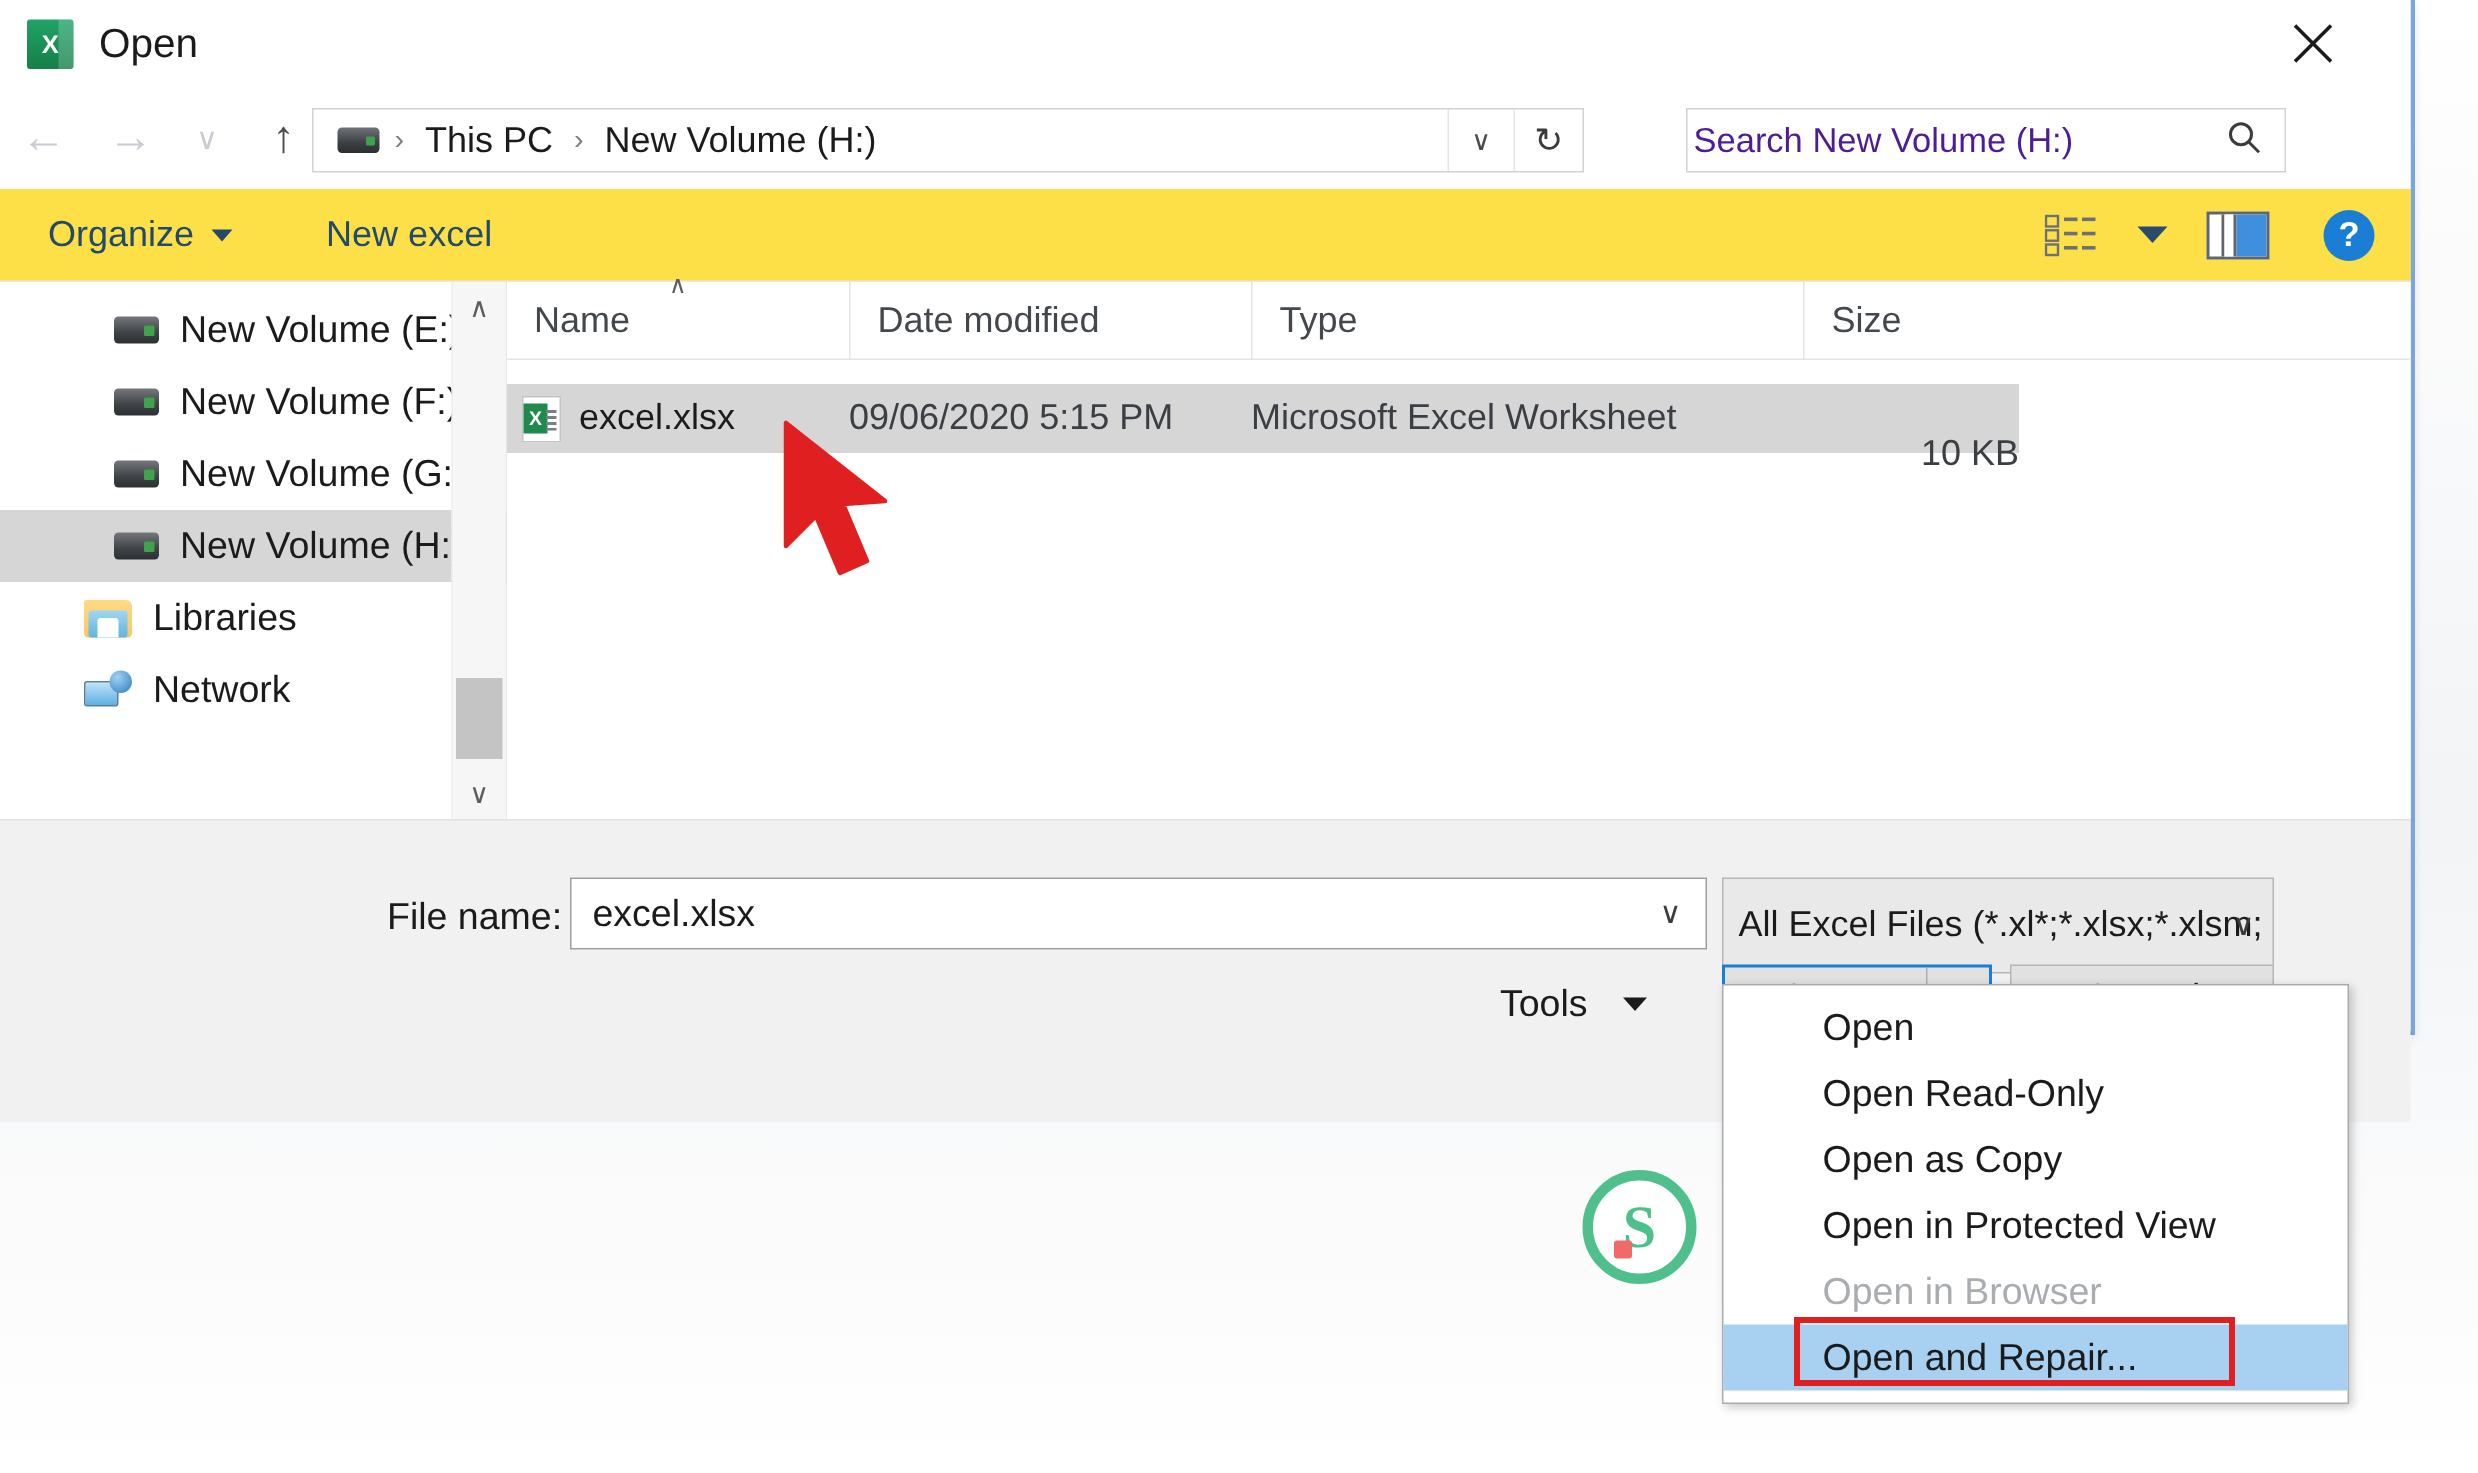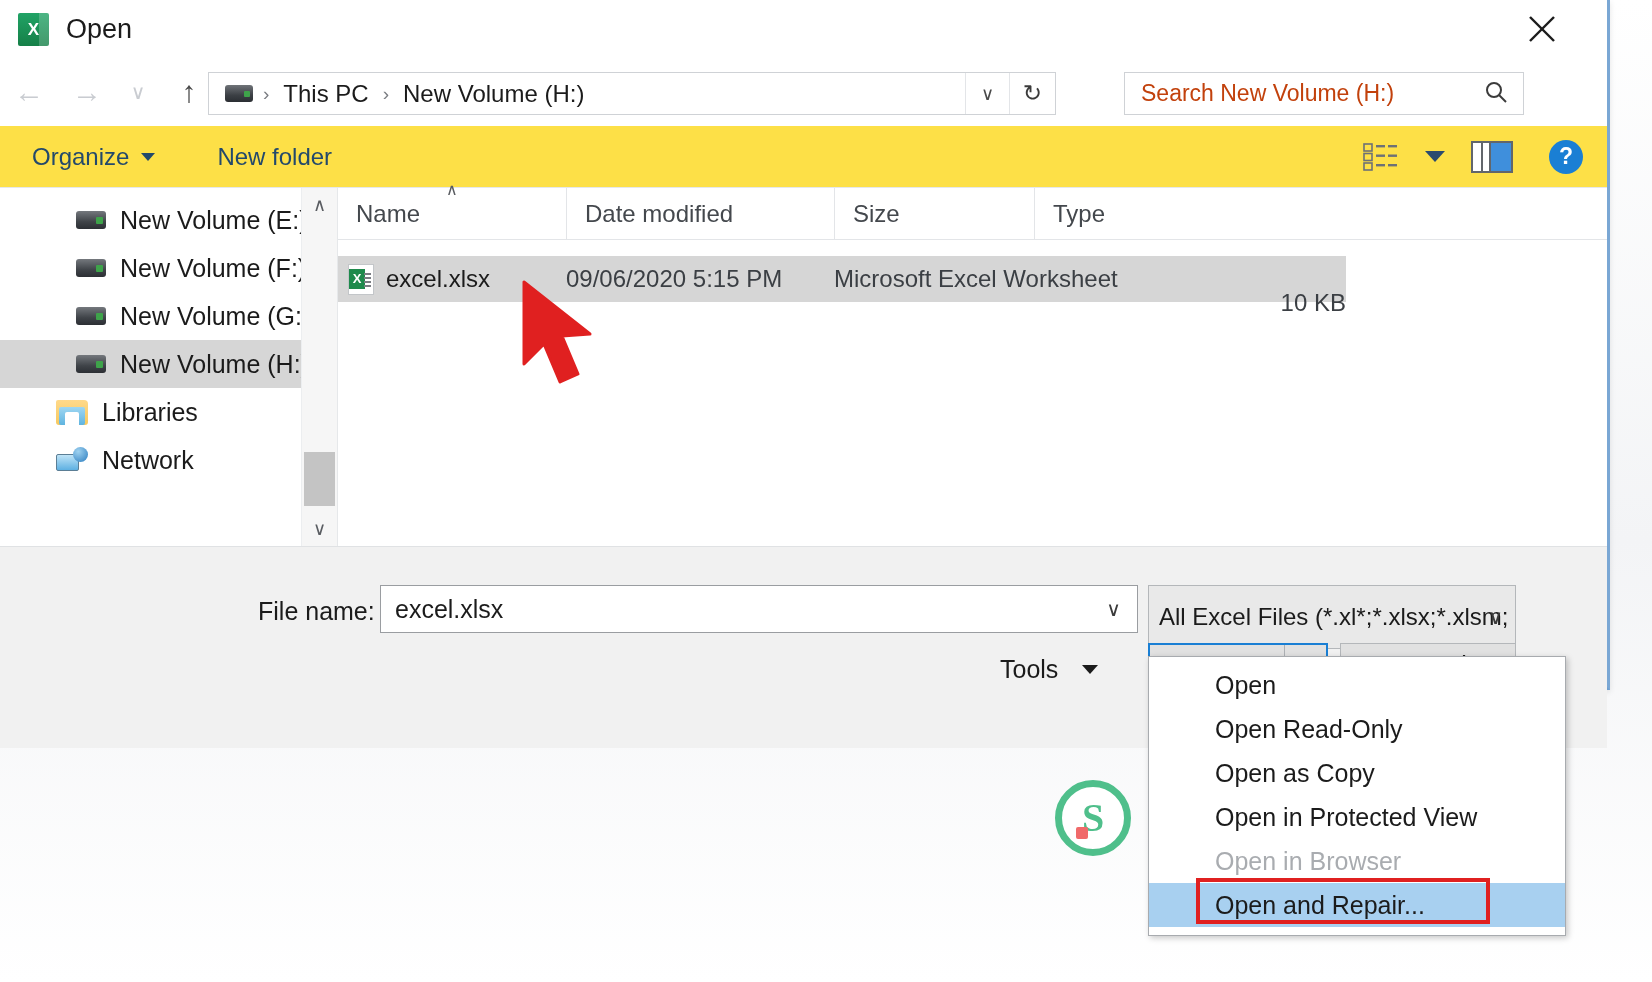--- a/index.html
+++ b/index.html
@@ -135,23 +135,23 @@
   }
   .searchbox {
     position: absolute;
     left: 1124px; top: 14px;
     width: 400px; height: 43px;
     border: 1px solid #cfd2d6;
     background:#fff;
     display:flex; align-items:center;
   }
   .searchbox .ph {
-    margin-left: 16px;
+    margin-left: 4px;
     font-size: 23px;
-    color: #c2410c;
+    color: #4c1d95;
     white-space: nowrap;
   }
   .searchbox .mag {
     position:absolute; right: 14px; top:50%; transform:translateY(-50%);
     color:#4a4a4a;
   }
 
   
   .cmdbar {
     position: relative;
@@ -569,21 +569,21 @@
         </span>
       </div>
     </div>
 
     <div class="cmdbar">
       <div class="cmd-item cmd-organize">
         <span>Organize</span>
         <span class="cmd-caret"></span>
       </div>
       <div class="cmd-item cmd-newfolder">
-        <span>New folder</span>
+        <span>New excel</span>
       </div>
 
       <div class="cmd-right">
         <div class="view-icon">
           <svg width="36" height="30" viewBox="0 0 36 30">
             <rect x="1" y="2" width="8" height="7" fill="none" stroke="#6d7176" stroke-width="1.6"></rect>
             <rect x="1" y="11.5" width="8" height="7" fill="none" stroke="#6d7176" stroke-width="1.6"></rect>
             <rect x="1" y="21" width="8" height="7" fill="none" stroke="#6d7176" stroke-width="1.6"></rect>
             <rect x="13" y="3" width="9" height="2.4" fill="#6d7176"></rect>
             <rect x="25" y="3" width="9" height="2.4" fill="#6d7176"></rect>
@@ -644,25 +644,25 @@
 
       <div class="filelist">
         <div class="col-head">
           <div class="col col-name">
             <span>Name</span>
             <span class="sort-mark">∧</span>
           </div>
           <div class="col col-date">
             <span>Date modified</span>
           </div>
+          <div class="col col-type">
+            <span>Type</span>
+          </div>
           <div class="col col-size">
             <span>Size</span>
-          </div>
-          <div class="col col-type">
-            <span>Type</span>
           </div>
         </div>
 
         <div class="file-row">
           <div class="file-cell c-name">
             <span class="xls-ico"></span>
             <span>excel.xlsx</span>
           </div>
           <div class="file-cell c-date">09/06/2020 5:15 PM</div>
           <div class="file-cell c-type">Microsoft Excel Worksheet</div>

